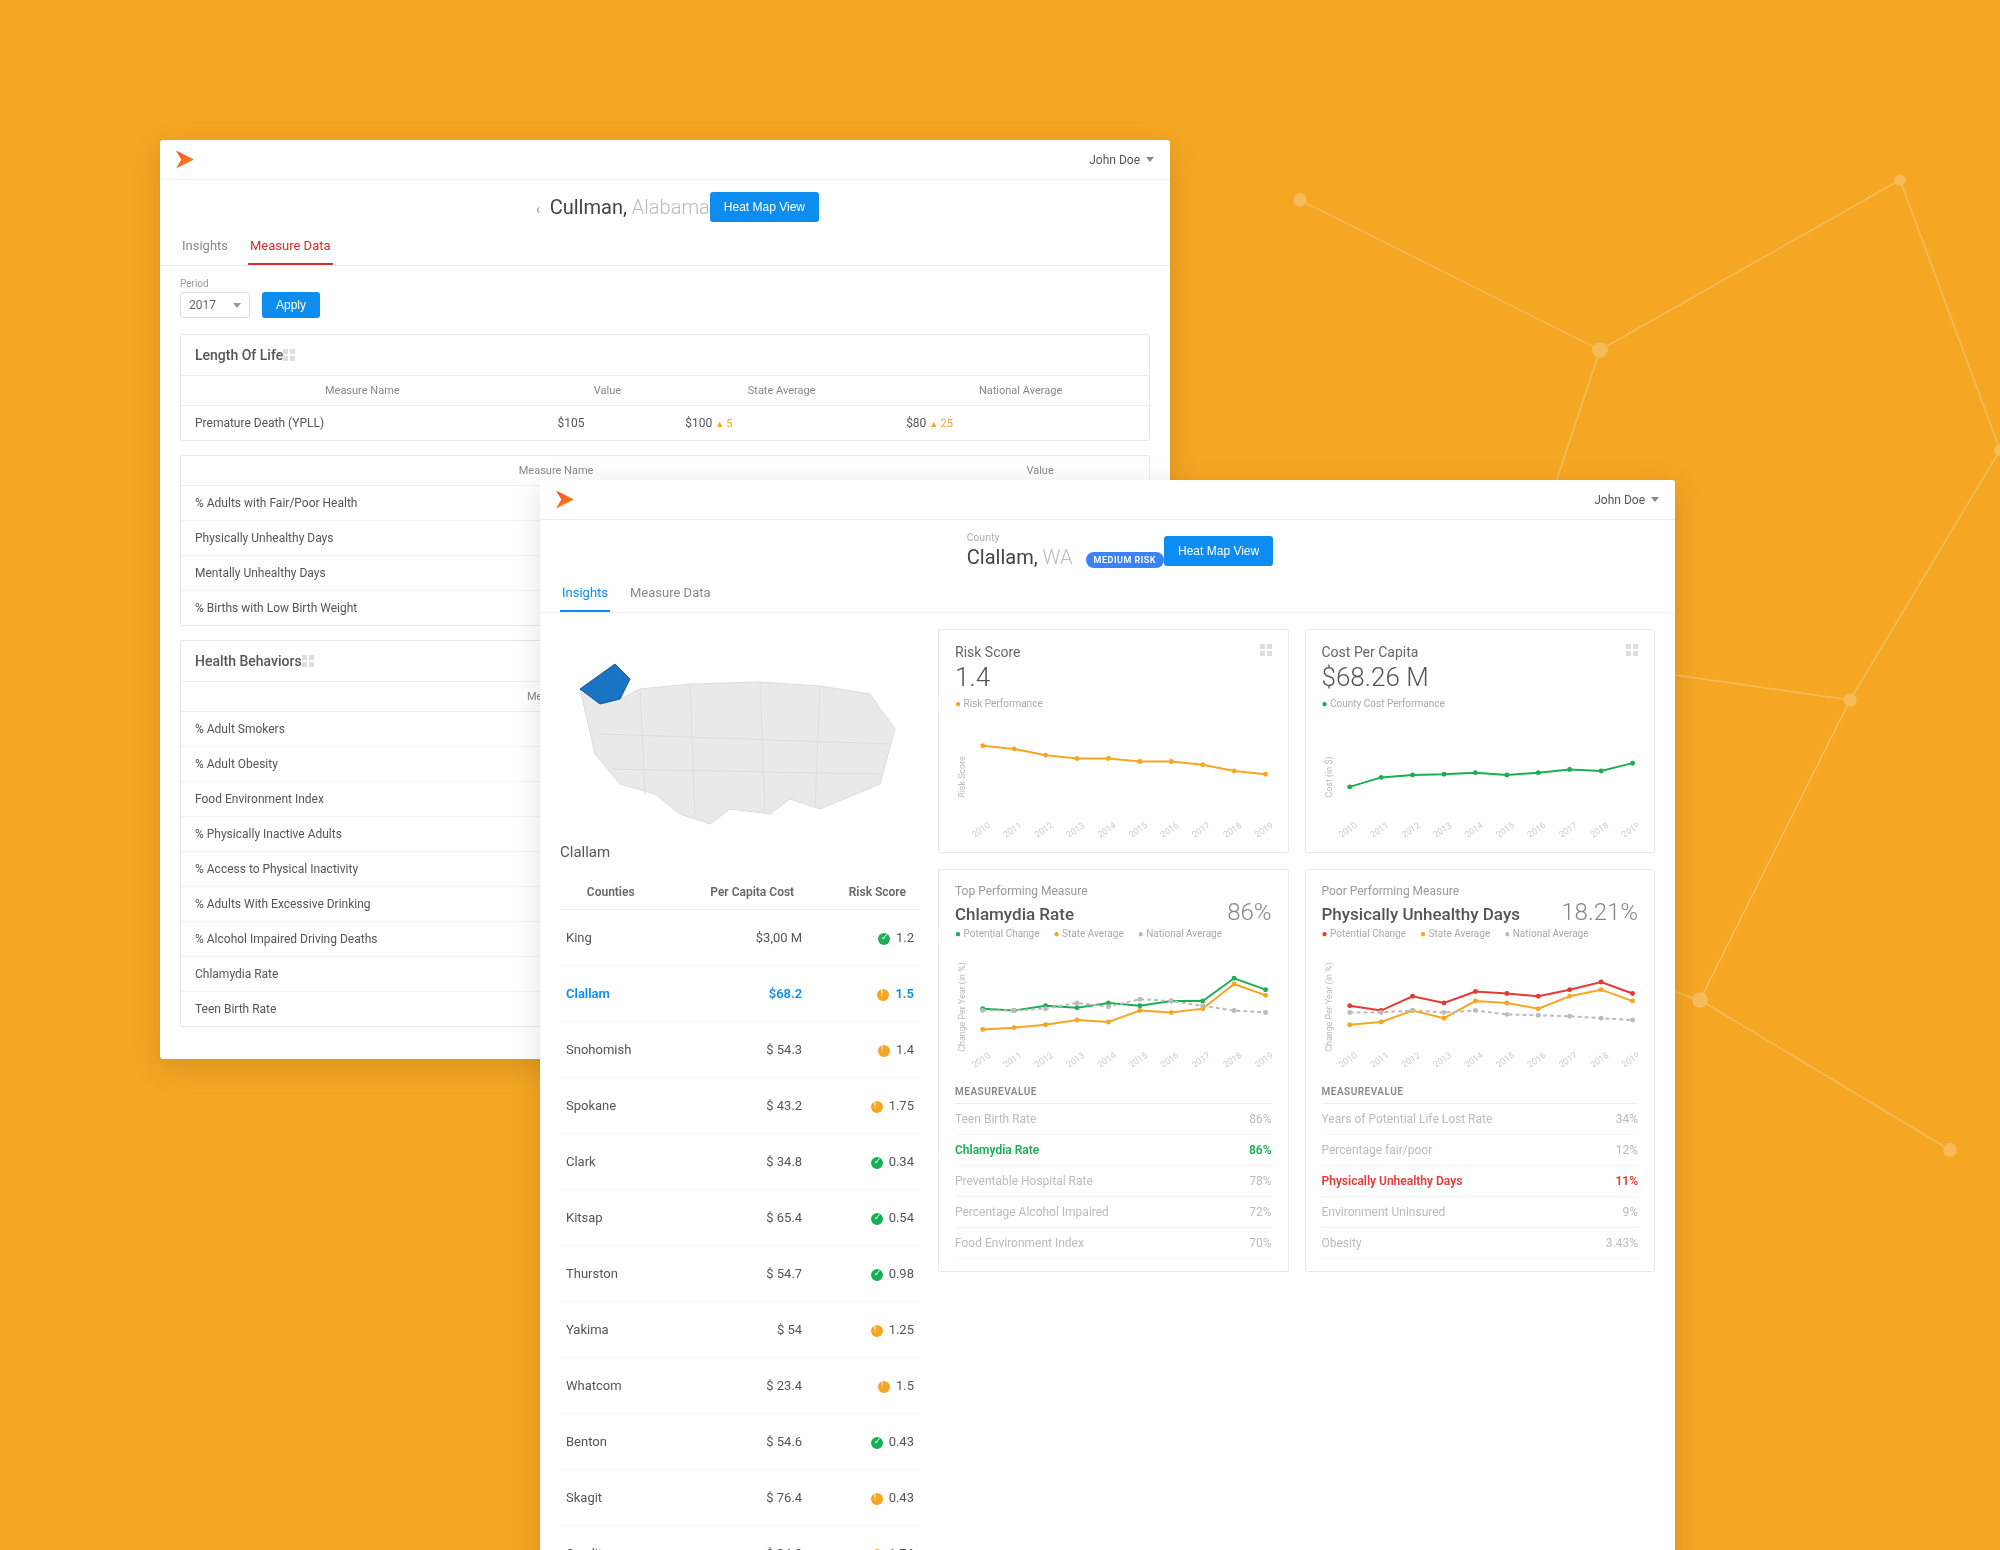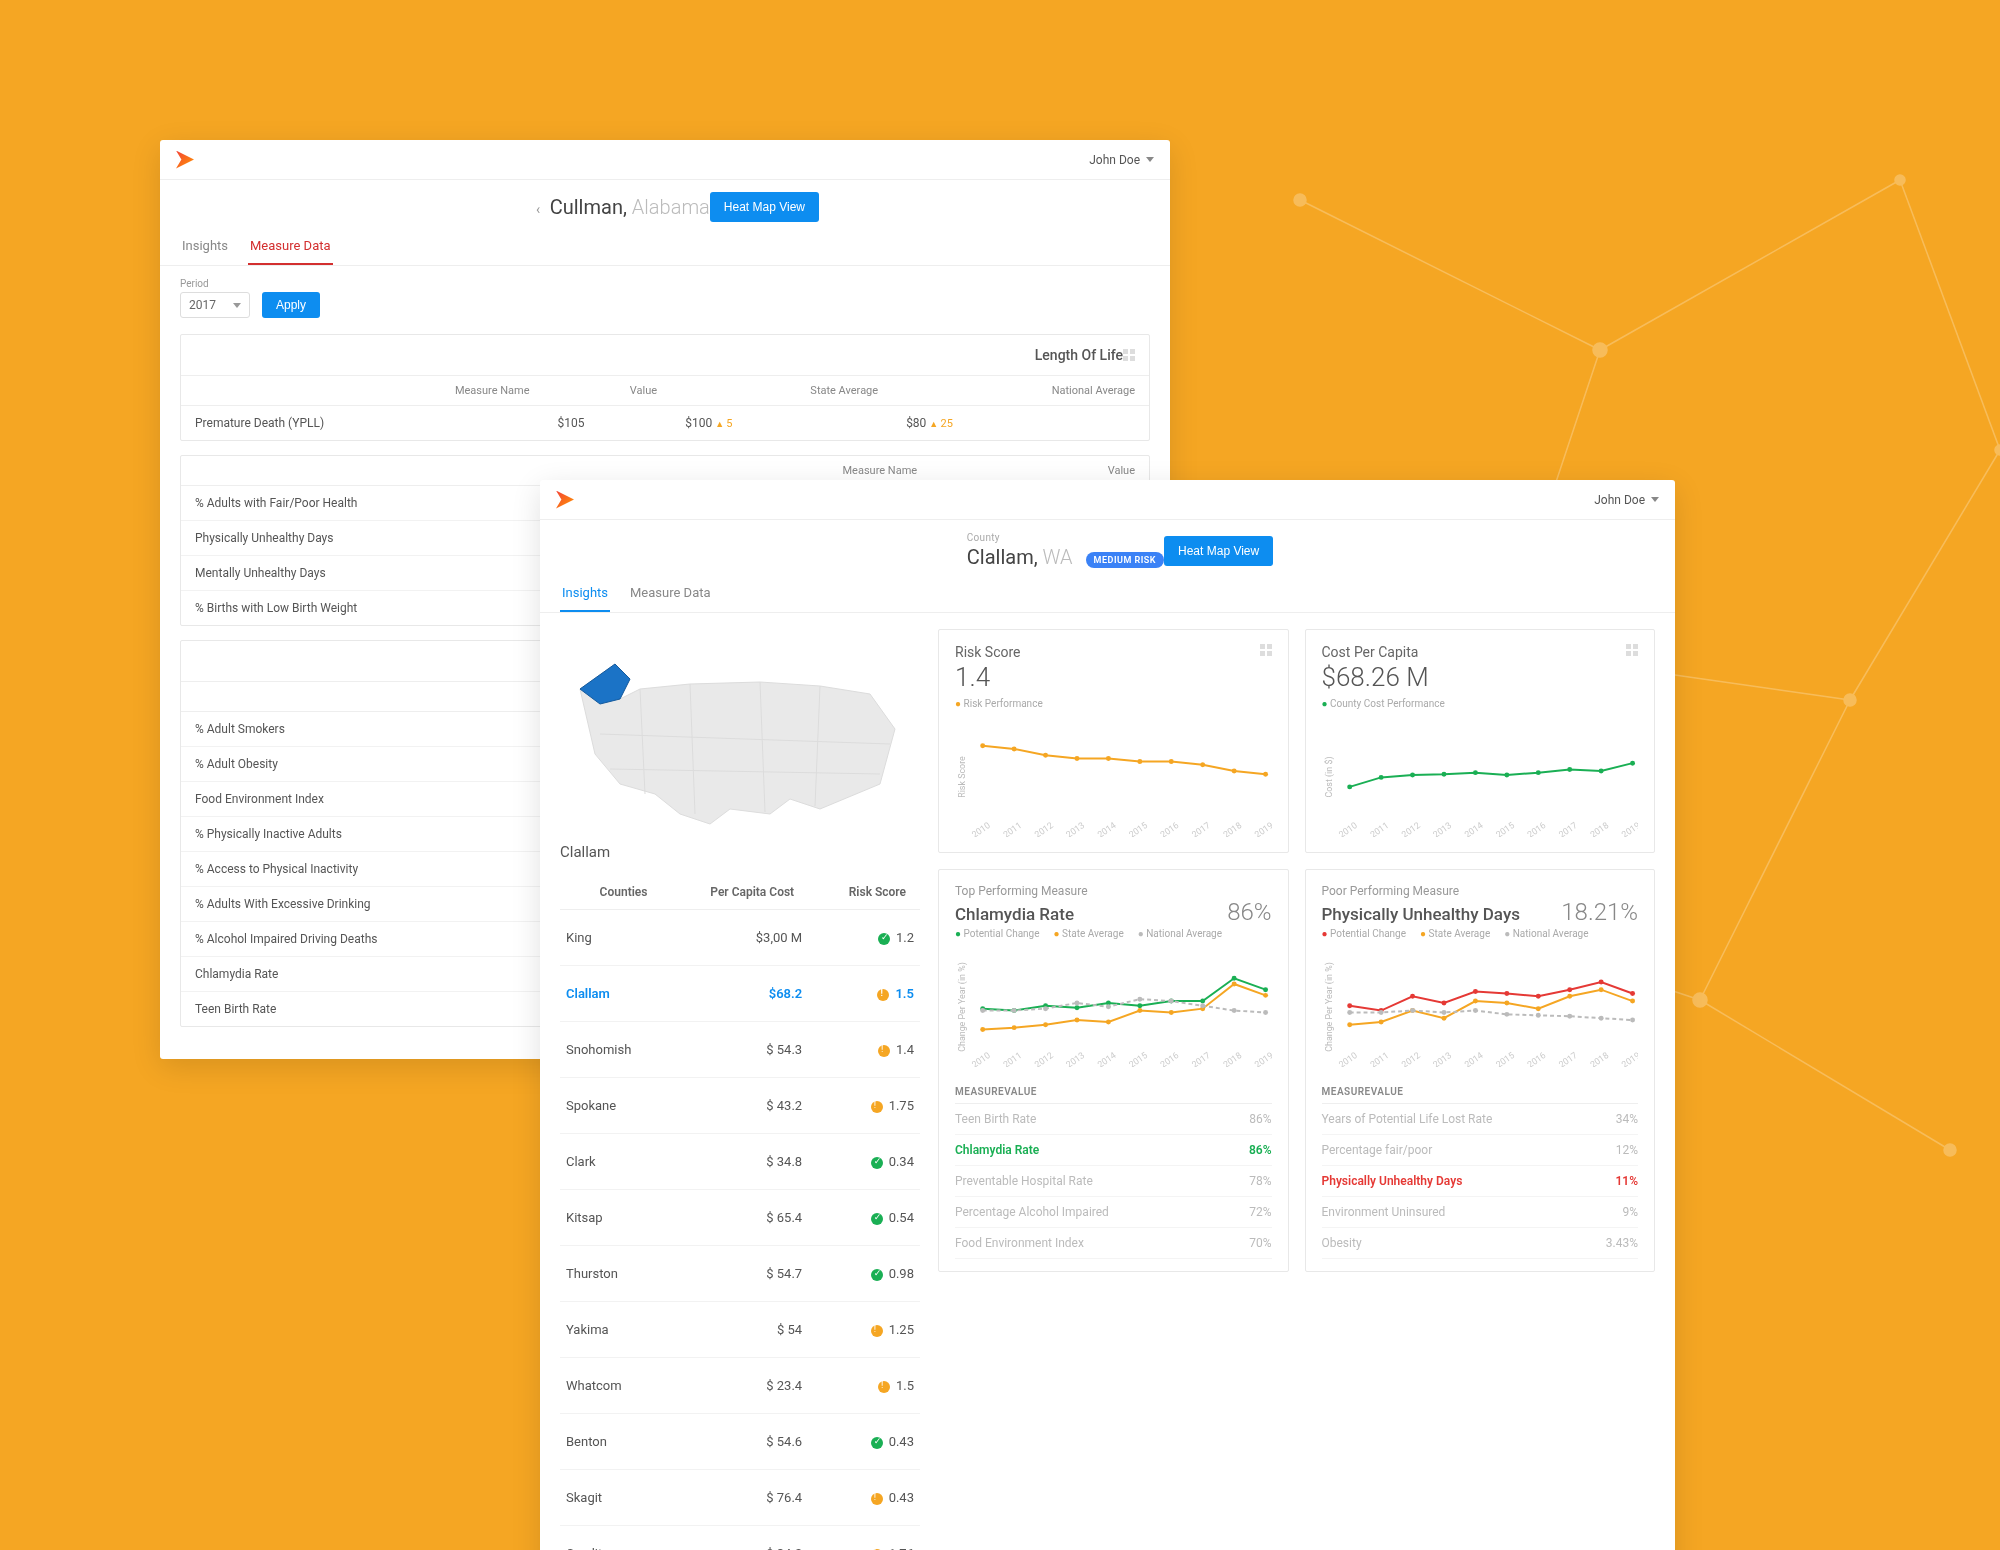--- a/index.html
+++ b/index.html
@@ -57,28 +57,28 @@
   .filterbar label { font-size:10px; color:#999; display:block; margin-bottom:3px; }
   .sel {
     border:1px solid #ddd; border-radius:3px; background:#fff; padding:5px 24px 5px 8px;
     font-size:12px; color:#666; position:relative; min-width:70px;
   }
   .sel::after { content:""; position:absolute; right:8px; top:50%; margin-top:-2px;
     border-left:4px solid transparent;border-right:4px solid transparent;border-top:5px solid #999; }
   .apply-btn { background:#0d8df0; color:#fff; border:none; border-radius:3px; padding:6px 14px; font-size:12px; cursor:pointer; }
 
   .section { margin: 0 20px 14px; border:1px solid #e8e8e8; border-radius:2px; }
-  .section h3 { font-size:14px; font-weight:500; color:#555; padding:12px 14px; border-bottom:1px solid #eee; display:flex; justify-content:flex-end; align-items:center; }
+  .section h3 { font-size:14px; font-weight:500; color:#555; padding:12px 14px; border-bottom:1px solid #eee; display:flex; justify-content:flex-start; align-items:center; }
   .grid-icon { width:12px;height:12px; background:
     linear-gradient(#ddd,#ddd) 0 0/5px 5px no-repeat,
     linear-gradient(#ddd,#ddd) 7px 0/5px 5px no-repeat,
     linear-gradient(#ddd,#ddd) 0 7px/5px 5px no-repeat,
     linear-gradient(#ddd,#ddd) 7px 7px/5px 5px no-repeat; }
   table { width:100%; border-collapse:collapse; }
-  th { font-size:11px; font-weight:400; color:#888; text-align:right; padding:8px 14px; border-bottom:1px solid #eee; }
+  th { font-size:11px; font-weight:400; color:#888; text-align:center; padding:8px 14px; border-bottom:1px solid #eee; }
   td { font-size:12px; color:#555; padding:10px 14px; border-bottom:1px solid #f2f2f2; }
   tr:last-child td { border-bottom:none; }
   .delta-up { color:#f5a623; font-size:11px; }
   .delta-up::before { content:"▲ "; font-size:9px; }
 
   .badge { display:inline-block; background:#3b82f6; color:#fff; font-size:9px; font-weight:600;
     padding:3px 8px; border-radius:10px; letter-spacing:.5px; vertical-align:middle; margin-left:8px; }
 
   
   .b-body { display:flex; padding: 16px 20px 20px; gap:18px; align-items:flex-start; }

